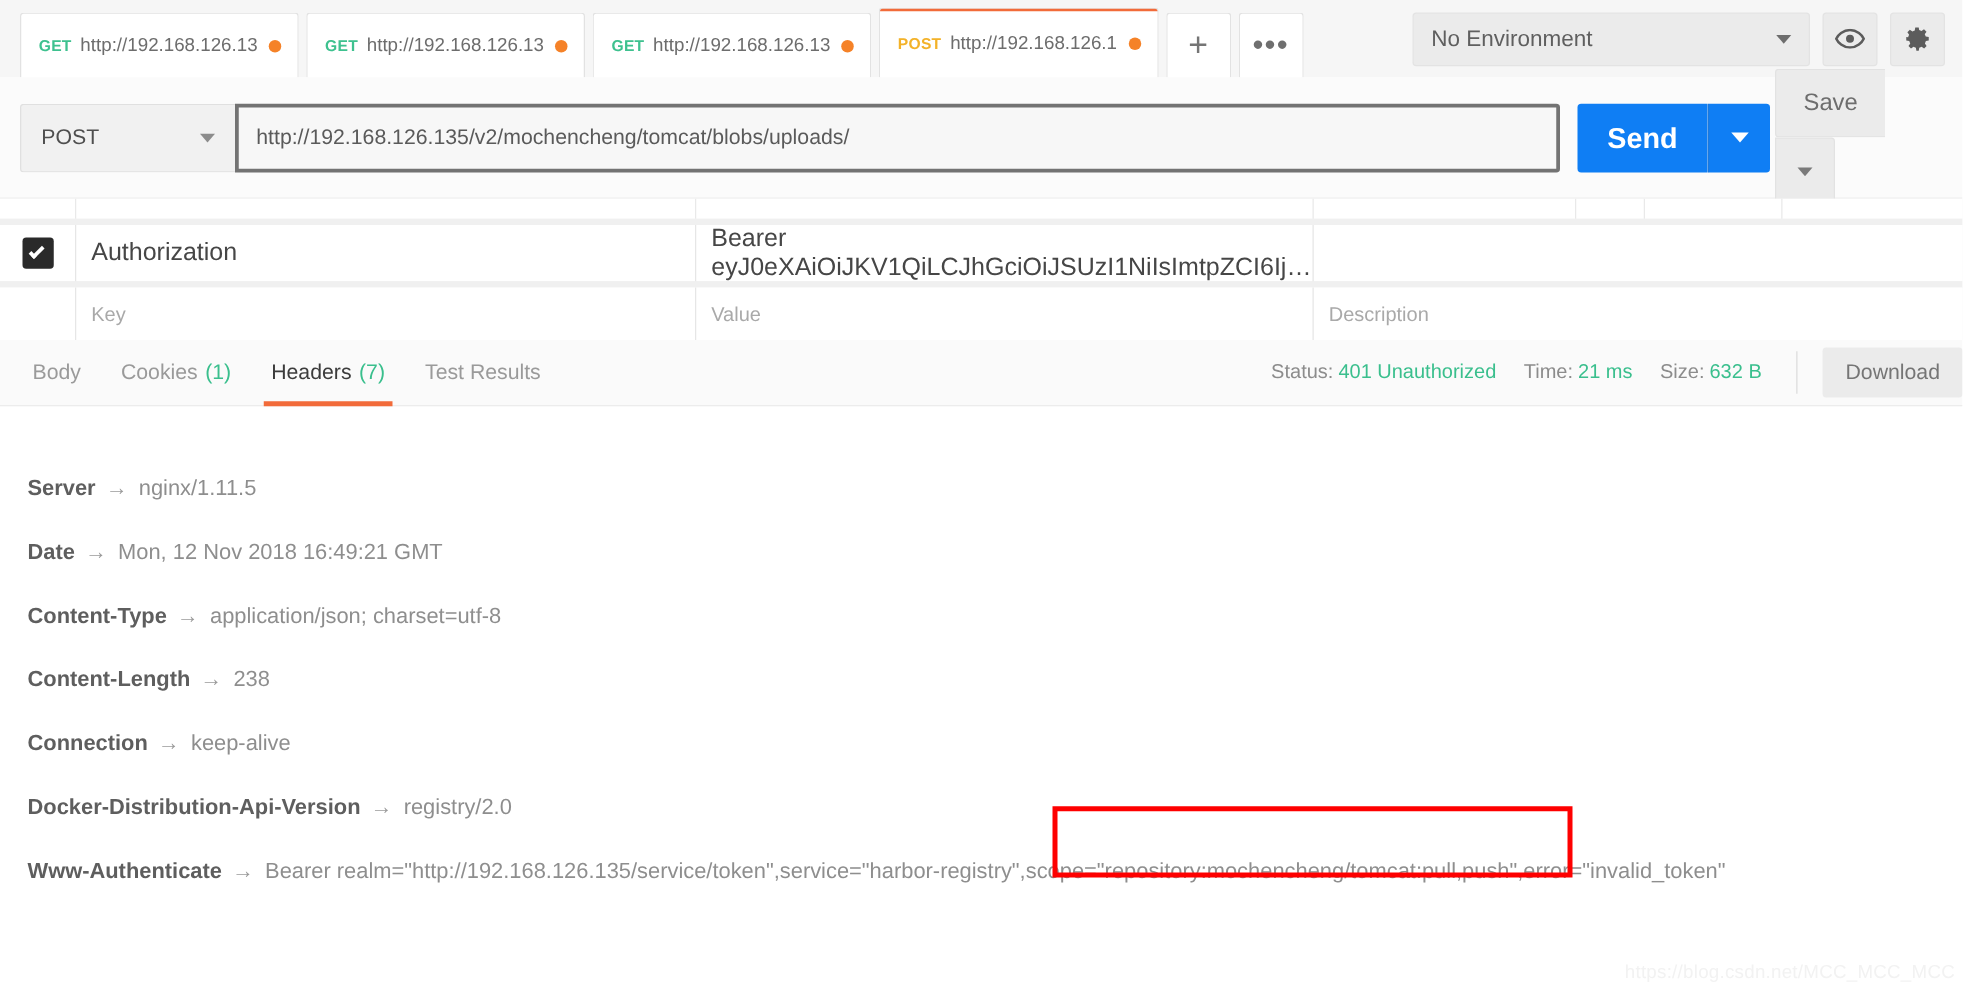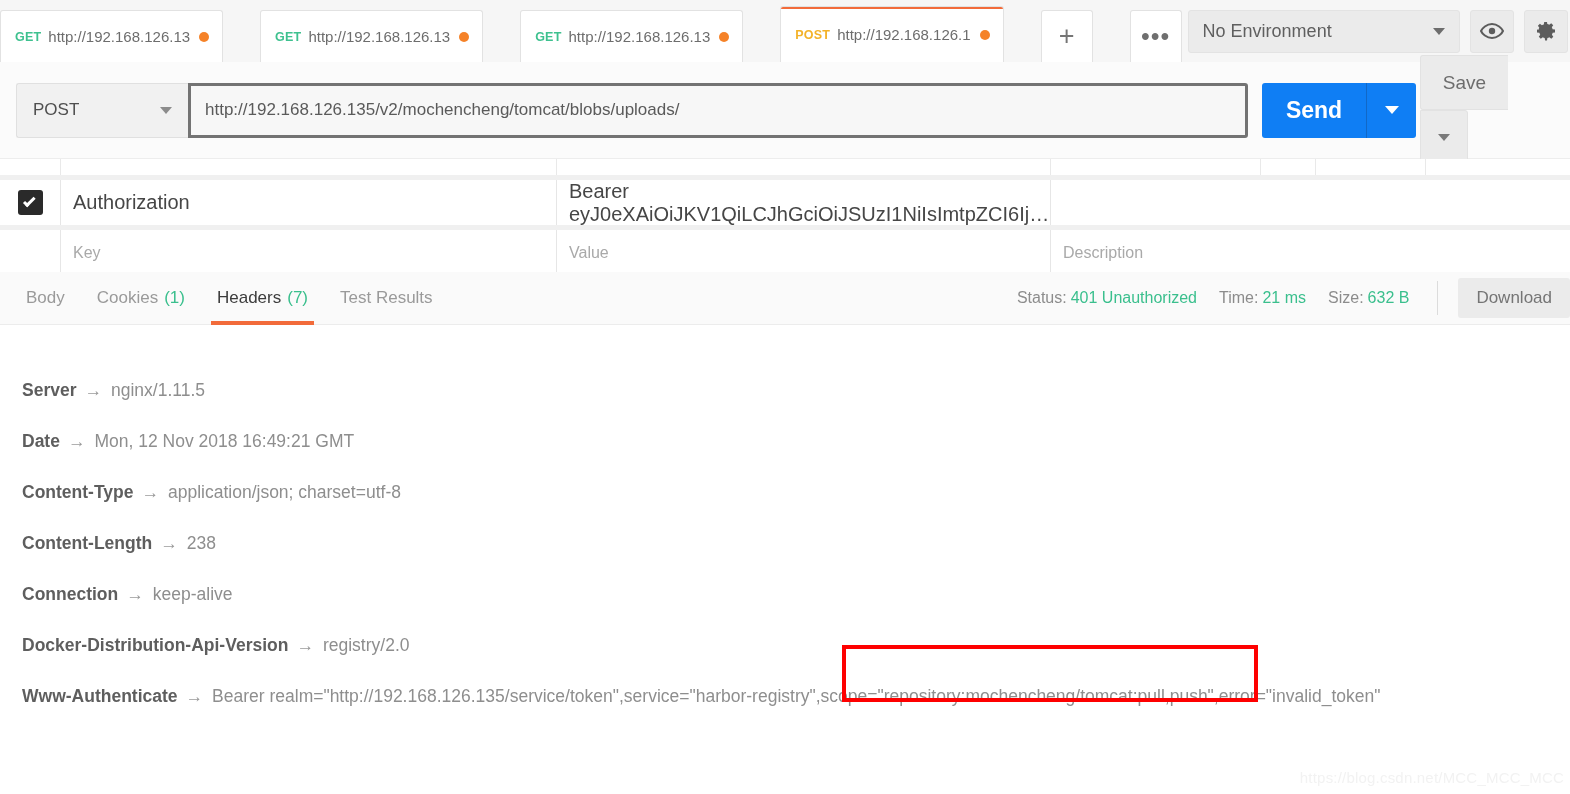--- a/index.html
+++ b/index.html
@@ -19,21 +19,21 @@
   
   .topbar {
     position: absolute; left: 0; top: 0;
     width: 1570px; height: 62px;
     background: #f6f6f6;
     display: flex; align-items: flex-end;
   }
   .tabstrip {
     display: flex; align-items: flex-end;
     height: 62px;
-    gap: 31px;
+    padding-left: 16px;
   }
   .tab {
     position: relative;
     height: 52px;
     background: #ffffff;
     border: 1px solid #e2e2e2;
     border-bottom: none;
     border-radius: 3px 3px 0 0;
     display: flex; align-items: center;
     padding: 0 13px 0 14px;
@@ -88,21 +88,21 @@
   .dots-glyph { font-size: 25px; line-height: .6; color: #6f6f6f; letter-spacing: 1px; }
 
   .envbar {
     margin-left: auto;
     display: flex; align-items: center;
     height: 62px;
     padding-right: 14px;
     gap: 10px;
   }
   .env-select {
-    width: 272px; height: 43px;
+    width: 318px; height: 43px;
     background: #ebebeb;
     border: 1px solid #e3e3e3;
     border-radius: 3px;
     display: flex; align-items: center;
     padding: 0 14px;
     position: relative;
   }
   .env-label { font-size: 18px; color: #5f5f5f; }
   .caret-down {
     margin-left: auto;

